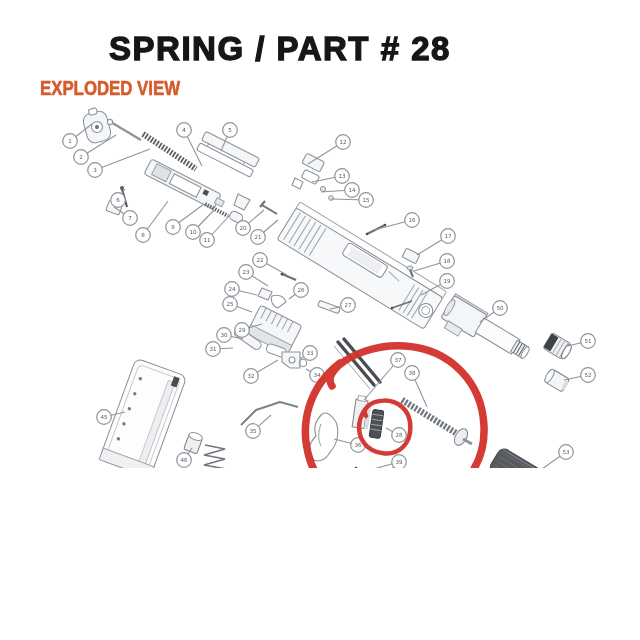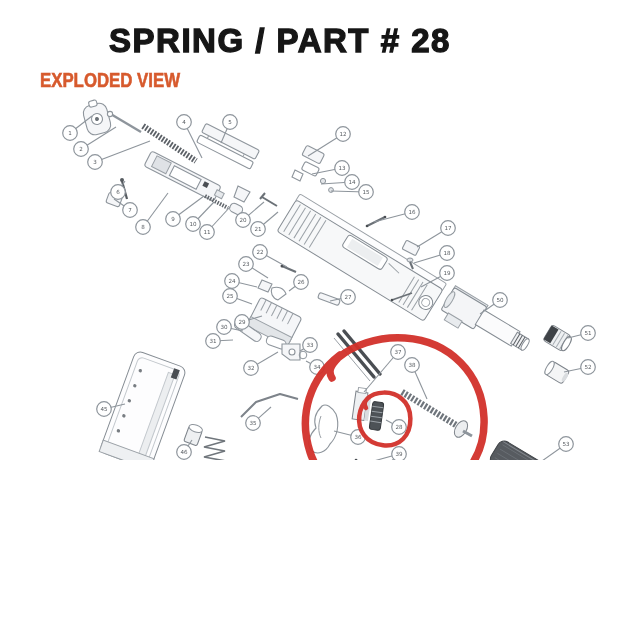--- a/index.html
+++ b/index.html
@@ -1,17 +1,17 @@
 <!DOCTYPE html>
 <html><head>
 <meta charset="utf-8">
 <style>
   html,body{margin:0;padding:0;background:#fff;}
   .stage{position:relative;width:640px;height:460px;background:#fff;overflow:hidden;
-         font-family:"Liberation Sans",sans-serif;}
+         font-family:"Liberation Sans",sans-serif;margin-top:8px;}
   .title{position:absolute;left:0;top:22px;width:640px;text-align:center;
          font-size:33px;font-weight:bold;letter-spacing:1.5px;color:#161616;
          -webkit-text-stroke:1.3px #161616;white-space:nowrap;
          transform:translateX(-40px);}
   .subtitle{position:absolute;left:40px;top:68px;font-size:21px;font-weight:bold;
          letter-spacing:0px;transform:scaleX(.80);transform-origin:left center;
          -webkit-text-stroke:.6px currentColor;white-space:nowrap;}
   svg{position:absolute;left:0;top:0;}
   .callout-layer line{stroke:#8e959c;stroke-width:1.1;}
   .callout-layer circle{fill:#ffffff;stroke:#8e959c;stroke-width:1.2;}

